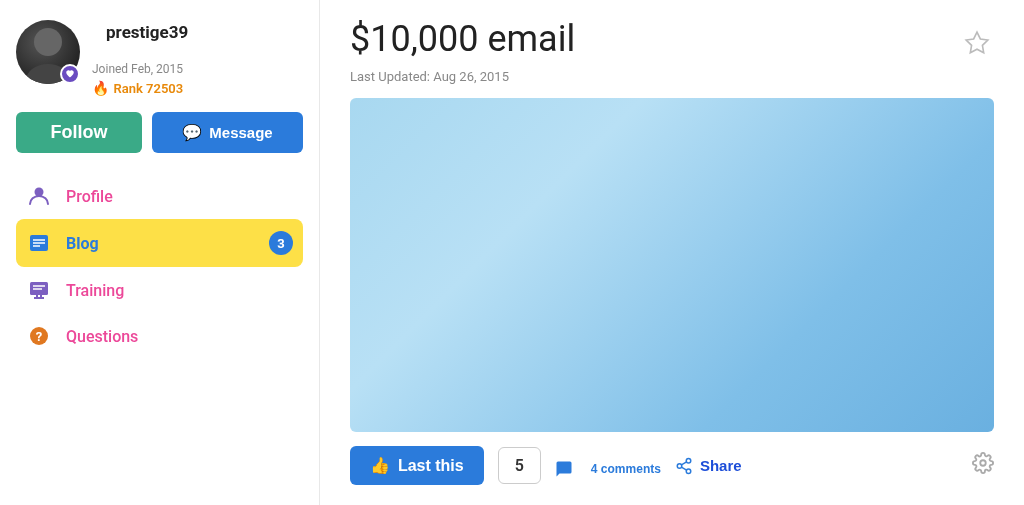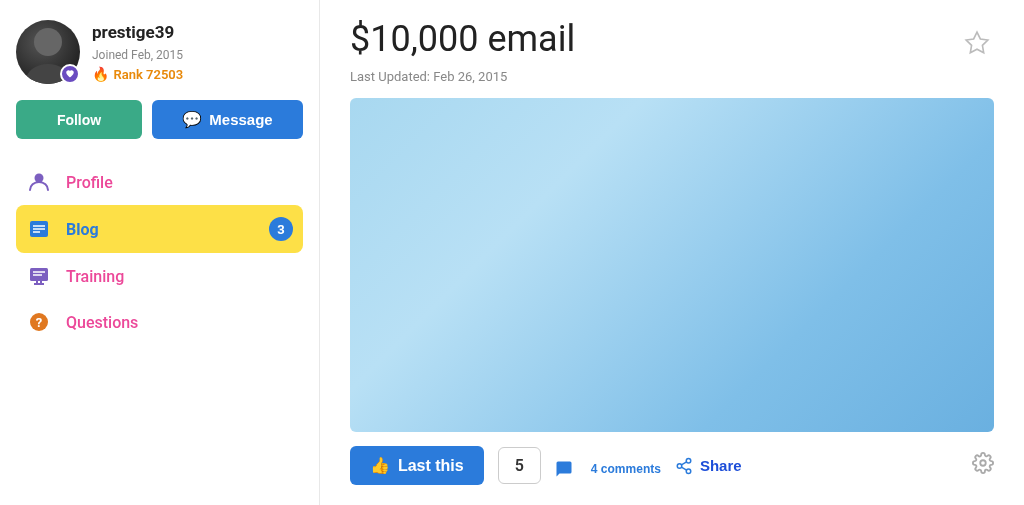--- a/index.html
+++ b/index.html
@@ -72,26 +72,27 @@
     .user-details {
       display: flex;
       flex-direction: column;
       padding-top: 2px;
     }
 
     .username {
       font-size: 17px;
       font-weight: 700;
       color: #222;
+      margin-left: 14px;
     }
 
     .joined {
       font-size: 12px;
       color: #888;
-      margin-top: 6px;
+      margin-top: 20px;
     }
 
     .rank {
       font-size: 13px;
       font-weight: 600;
       color: #e8890a;
       margin-top: 4px;
       display: flex;
       align-items: center;
       gap: 4px;
@@ -106,21 +107,21 @@
       gap: 10px;
       margin-bottom: 20px;
     }
 
     .btn-follow {
       background: #3aaa87;
       color: white;
       border: none;
       border-radius: 6px;
       padding: 10px 22px;
-      font-size: 14px;
+      font-size: 18px;
       font-weight: 600;
       cursor: pointer;
       flex: 1;
     }
 
     .btn-message {
       background: #2b7bdb;
       color: white;
       border: none;
       border-radius: 6px;
@@ -392,21 +393,21 @@
 
 <div class="main-content">
   <div class="post-header">
     <h1 class="post-title">$10,000 email</h1>
     <button class="star-btn">
       <svg viewBox="0 0 24 24" fill="none" stroke="#bbb" stroke-width="1.5">
         <polygon points="12,2 15.09,8.26 22,9.27 17,14.14 18.18,21.02 12,17.77 5.82,21.02 7,14.14 2,9.27 8.91,8.26"></polygon>
       </svg>
     </button>
   </div>
-  <div class="post-meta">Last Updated: Feb 26, 2015</div>
+  <div class="post-meta">Last Updated: Aug 26, 2015</div>
   <div class="post-image"></div>
   <div class="post-actions">
     <button class="btn-like">
       <span>👍</span>
       <span>Last this</span>
     </button>
     <div class="like-count-box">5</div>
     <button class="btn-comments">
       <svg width="18" height="18" viewBox="0 0 24 24" fill="#2b7bdb">
         <path d="M20 2H4a2 2 0 0 0-2 2v18l4-4h14a2 2 0 0 0 2-2V4a2 2 0 0 0-2-2z"></path>

